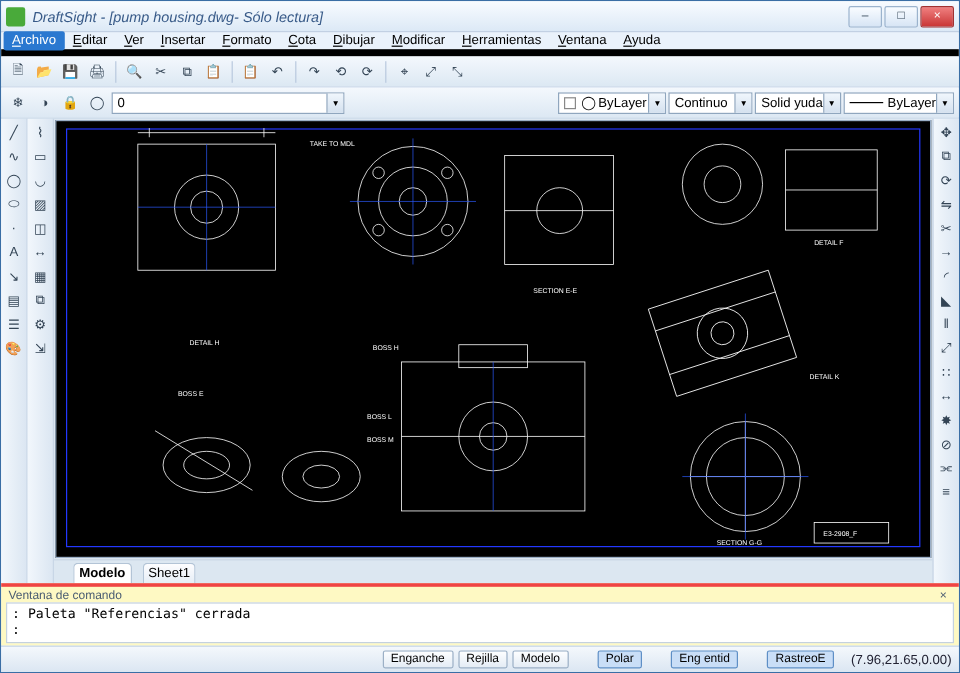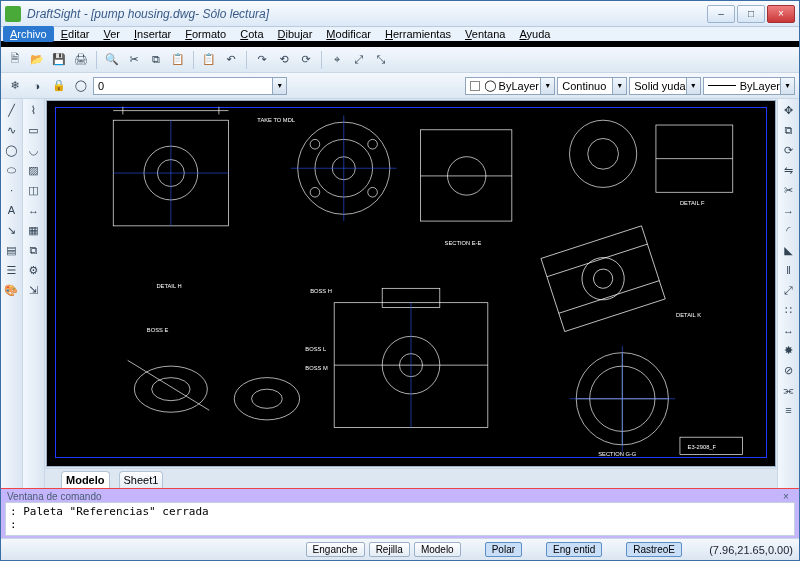--- a/index.html
+++ b/index.html
@@ -27,25 +27,25 @@
   .tool-strip { width:22px; background:linear-gradient(to right,#f2f7fc,#dbe6f2); border-right:1px solid #c8d6e6; display:flex; flex-direction:column; padding-top:2px; gap:2px; align-items:center;}
   .tool-strip.right{border-right:none; border-left:1px solid #c8d6e6;}
   .tool-strip .tbtn{width:18px;height:18px;}
   .canvas-wrap{flex:1; display:flex; flex-direction:column; min-width:0;}
   .canvas{flex:1; background:#000; position:relative; border:1px solid #9aaec6; margin:1px; overflow:hidden;}
   .canvas .drawing-border{position:absolute; left:8px; top:6px; right:8px; bottom:8px; border:1px solid #2338ff;}
   .canvas svg{position:absolute; inset:0; width:100%; height:100%;}
   .tabbar{height:20px; display:flex; align-items:flex-end; background:#dce7f1; border-top:1px solid #c8d6e6; padding-left:6px; gap:0;}
   .tab{padding:2px 4px; font-size:11px; border:1px solid #b3c4d6; border-bottom:none; background:linear-gradient(#fdfdff,#e6eef6); border-radius:4px 4px 0 0; margin-right:-1px; cursor:pointer;margin-left:10px;}
   .tab.active{background:#fff; font-weight:bold;}
-  .cmd-panel{background:#c4b5fd; border-top:1px solid #ef4444; padding:2px 4px 2px 4px;}
+  .cmd-panel{background:#fef9c3; border-top:3px solid #ef4444; padding:2px 4px 2px 4px;}
   .cmd-title{font-size:10px; color:#4a5c72; display:flex; justify-content:space-between; padding:0 2px;}
   .cmd-title .x{width:14px; text-align:center; cursor:pointer;}
   .cmd-body{background:#fff; border:1px solid #c4d1de; font-size:11px; font-family:Consolas,monospace; padding:2px 4px; min-height:34px;}
-  .statusbar{height:22px; background:linear-gradient(#f4f8fc,#dbe6f2); border-top:1px solid #c8d6e6; display:flex; align-items:center; justify-content:flex-end; gap:21px; padding:0 6px; font-size:11px;}
+  .statusbar{height:22px; background:linear-gradient(#f4f8fc,#dbe6f2); border-top:1px solid #c8d6e6; display:flex; align-items:center; justify-content:flex-end; gap:8px; padding:0 6px; font-size:11px;}
   .status-btn{padding:1px 6px; border:1px solid #9cb0c6; border-radius:2px; background:linear-gradient(#fdfeff,#e4ecf5); cursor:pointer; font-size:10px;}
   .status-btn.active{background:#c9def7; border-color:#5e8fc6;margin-left:20px;}
   .coords{min-width:90px; text-align:right; color:#223;}
   .watermark{position:absolute; right:8px; bottom:28px; font-size:14px; color:rgba(255,255,255,0.18); font-style:italic; pointer-events:none; font-family:Arial;}
   .lineweight-sample{display:inline-block; width:28px; height:0; border-top:1px solid #000; margin-right:4px; vertical-align:middle;}
 </style>
 </head>
 <body>
 
 <div class="window">

